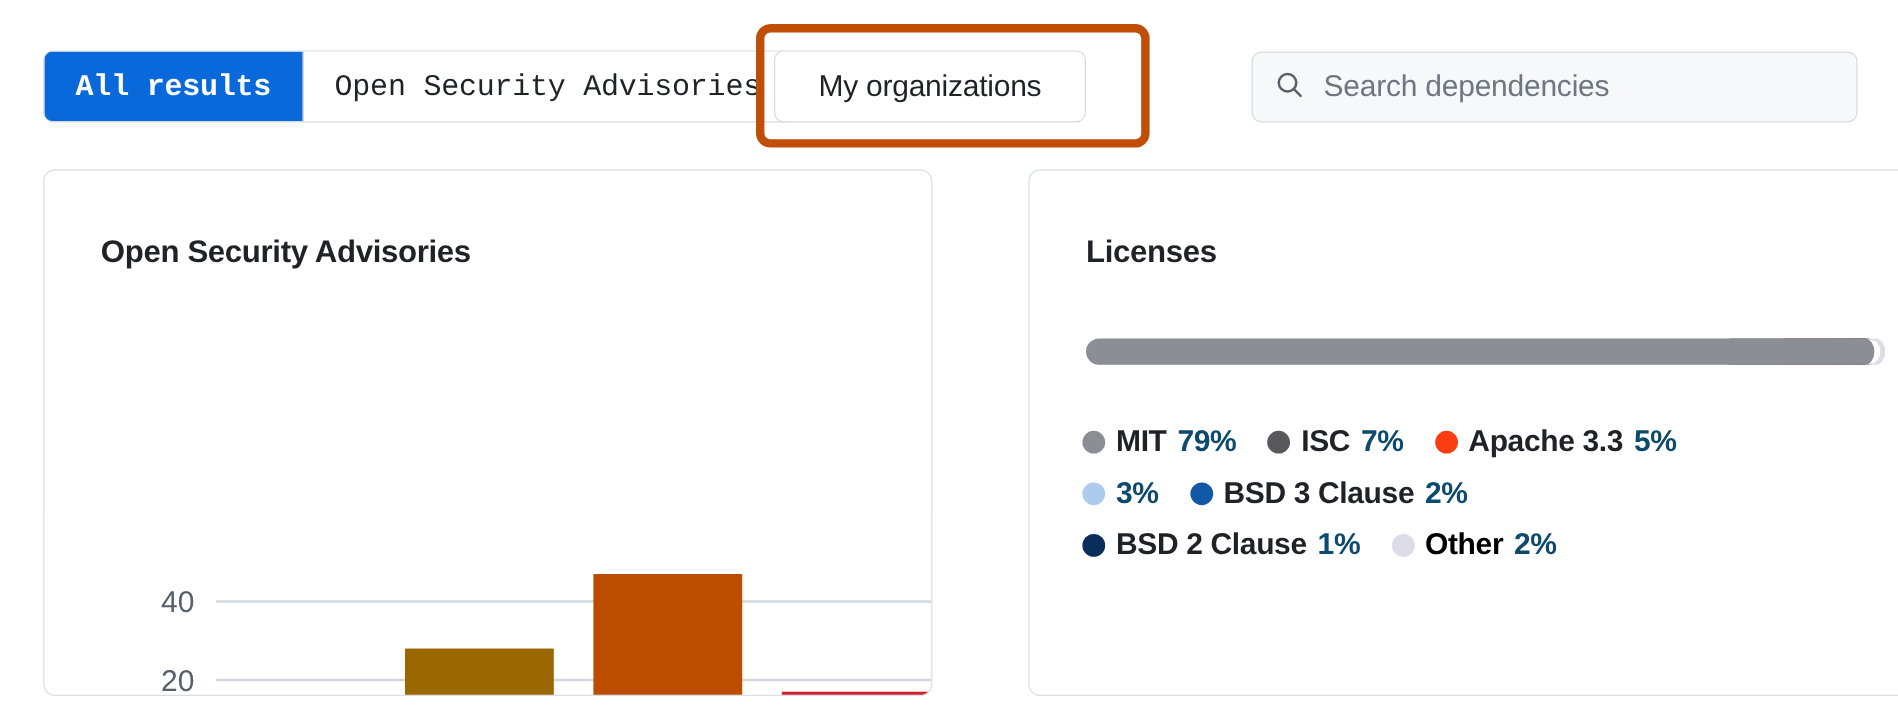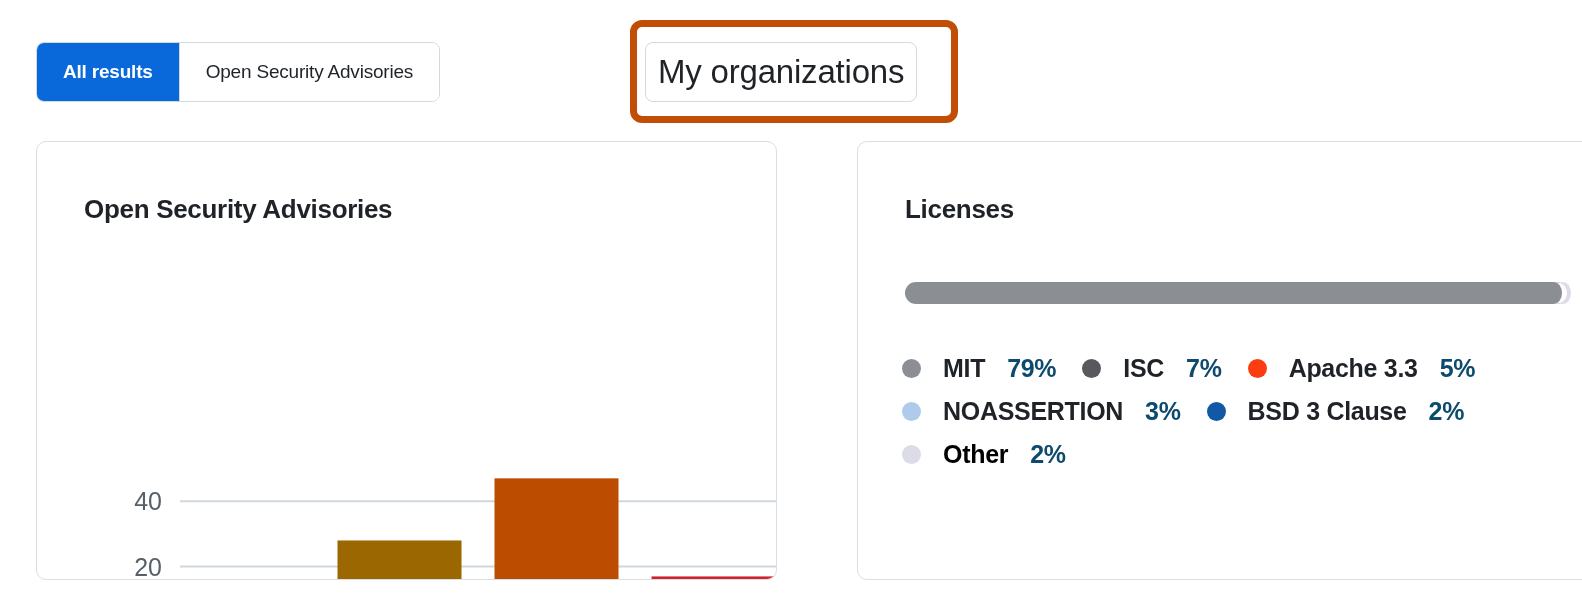--- a/index.html
+++ b/index.html
@@ -29,45 +29,46 @@
     border: 1px solid #d5d9de;
     border-radius: 8px;
     background: #ffffff;
     overflow: hidden;
   }
   .tab {
     display: flex;
     align-items: center;
     justify-content: flex-end;
     padding: 0 26px;
-    font-size: 19px;
+    font-size: 25px;
     color: #1f2328;
     background: #ffffff;
     border-right: 1px solid #d5d9de;
     cursor: pointer;
     white-space: nowrap;
     letter-spacing: -0.2px;
+    font-family: Liberation Mono, monospace;
   }
   .tab:last-child { border-right: none; }
   .tab.active {
     background: #0969da;
     color: #ffffff;
     font-weight: bold;
   }
 
   
   .tab-standalone {
     position: absolute;
     left: 645px; top: 42px;
     height: 60px;
     display: flex;
     align-items: center;
     justify-content: center;
-    padding: 0 12px;
-    font-size: 33px;
+    padding: 0 36px;
+    font-size: 25px;
     color: #1f2328;
     background: #ffffff;
     border: 1px solid #d5d9de;
     border-radius: 8px;
     white-space: nowrap;
     cursor: pointer;
     letter-spacing: -0.2px;
   }
 
   
@@ -154,21 +155,21 @@
   }
   .legend-row {
     display: flex;
     align-items: center;
     flex-wrap: wrap;
     margin-bottom: 14px;
   }
   .legend-item {
     display: flex;
     align-items: center;
-    gap: 22px;
+    gap: 9px;
     margin-right: 26px;
     white-space: nowrap;
   }
   .dot {
     width: 19px; height: 19px;
     border-radius: 50%;
     flex: none;
   }
   .lic-name {
     font-size: 25px;
@@ -197,20 +198,29 @@
       <span>Open Security Advisories</span>
     </div>
   </div>
 
   <div class="tab-standalone">
     <span>My organizations</span>
   </div>
 
   <div class="annotation-box"></div>
 
+  <div class="searchbox">
+    <span>
+      <svg width="25" height="25" viewBox="0 0 24 24" fill="none" stroke="#57606a" stroke-width="2" stroke-linecap="round">
+        <circle cx="10.5" cy="10.5" r="7"></circle>
+        <line x1="15.6" y1="15.6" x2="21" y2="21"></line>
+      </svg>
+    </span>
+    <input class="search-input" type="text" placeholder="Search dependencies" style="">
+  </div>
 </div>
 
 <div class="card" id="card-advisories">
   <div class="card-title">Open Security Advisories</div>
   <div class="chart-wrap">
     <svg class="chart-svg" id="bar-chart-svg" width="741" height="439">
         <line x1="143" y1="490" x2="741" y2="490" stroke="#d0d7de" stroke-width="2"></line>
         <text x="125" y="499" text-anchor="end" font-family="&quot;Liberation Sans&quot;, sans-serif" font-size="25" fill="#57606a">0</text>
         <line x1="143" y1="424.61538461538464" x2="741" y2="424.61538461538464" stroke="#d0d7de" stroke-width="2"></line>
         <text x="125" y="433.61538461538464" text-anchor="end" font-family="&quot;Liberation Sans&quot;, sans-serif" font-size="25" fill="#57606a">20</text>
@@ -259,30 +269,34 @@
         </div>
         <div class="legend-item">
           <span class="dot" style="background: rgb(252, 61, 18);"></span>
           <span class="lic-name">Apache 3.3</span>
           <span class="lic-pct">5%</span>
         </div>
       </div>
       <div class="legend-row">
         <div class="legend-item">
           <span class="dot" style="background: rgb(174, 203, 235);"></span>
-          <span class="lic-name">NOASSERTION</span>
           <span class="lic-pct">3%</span>
         </div>
         <div class="legend-item">
           <span class="dot" style="background: rgb(17, 88, 166);"></span>
           <span class="lic-name">BSD 3 Clause</span>
           <span class="lic-pct">2%</span>
         </div>
       </div>
       <div class="legend-row">
         <div class="legend-item">
+          <span class="dot" style="background: rgb(10, 46, 92);"></span>
+          <span class="lic-name">BSD 2 Clause</span>
+          <span class="lic-pct">1%</span>
+        </div>
+        <div class="legend-item">
           <span class="dot" style="background: rgb(220, 219, 232);"></span>
           <span class="lic-name muted">Other</span>
           <span class="lic-pct">2%</span>
         </div>
       </div>
     </div>
 </div>
 
 </body></html>

